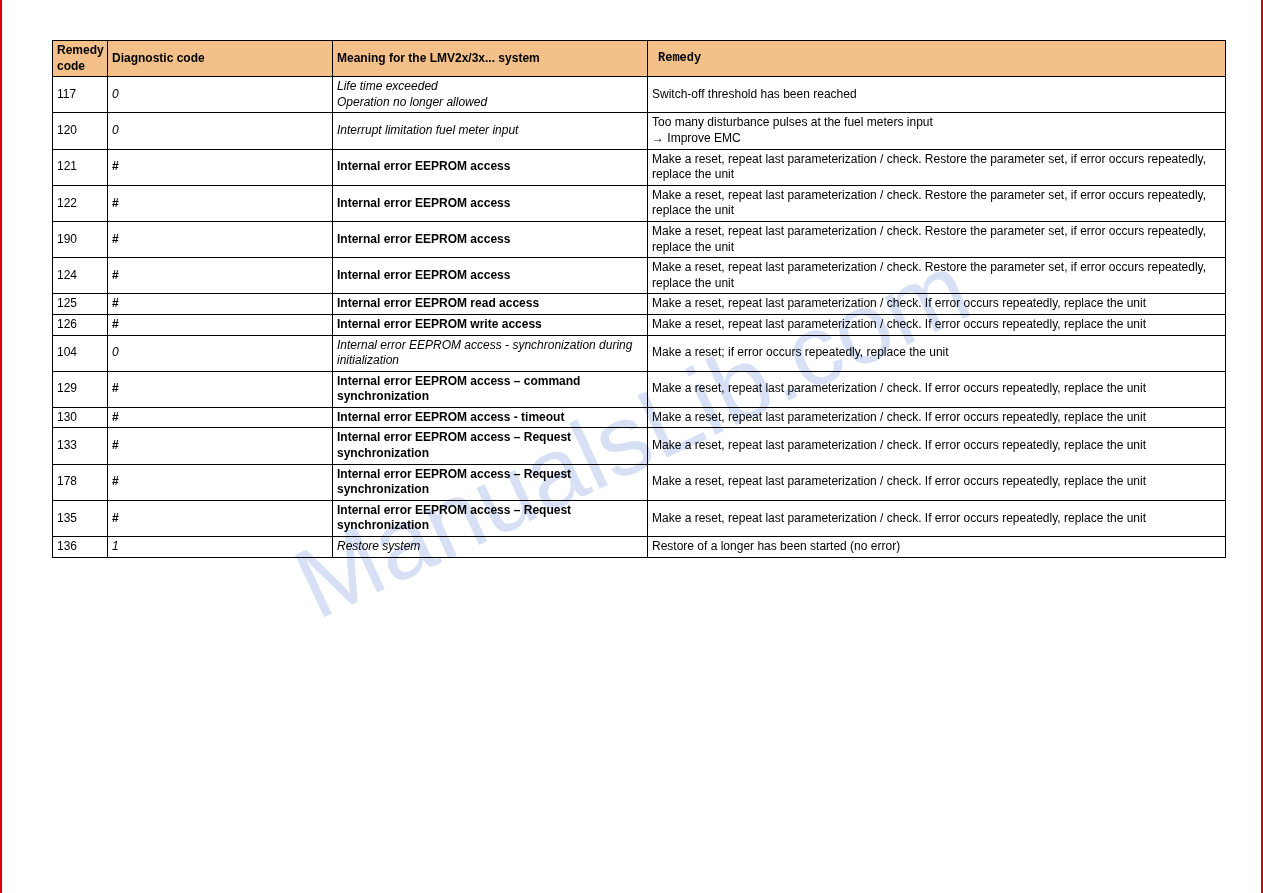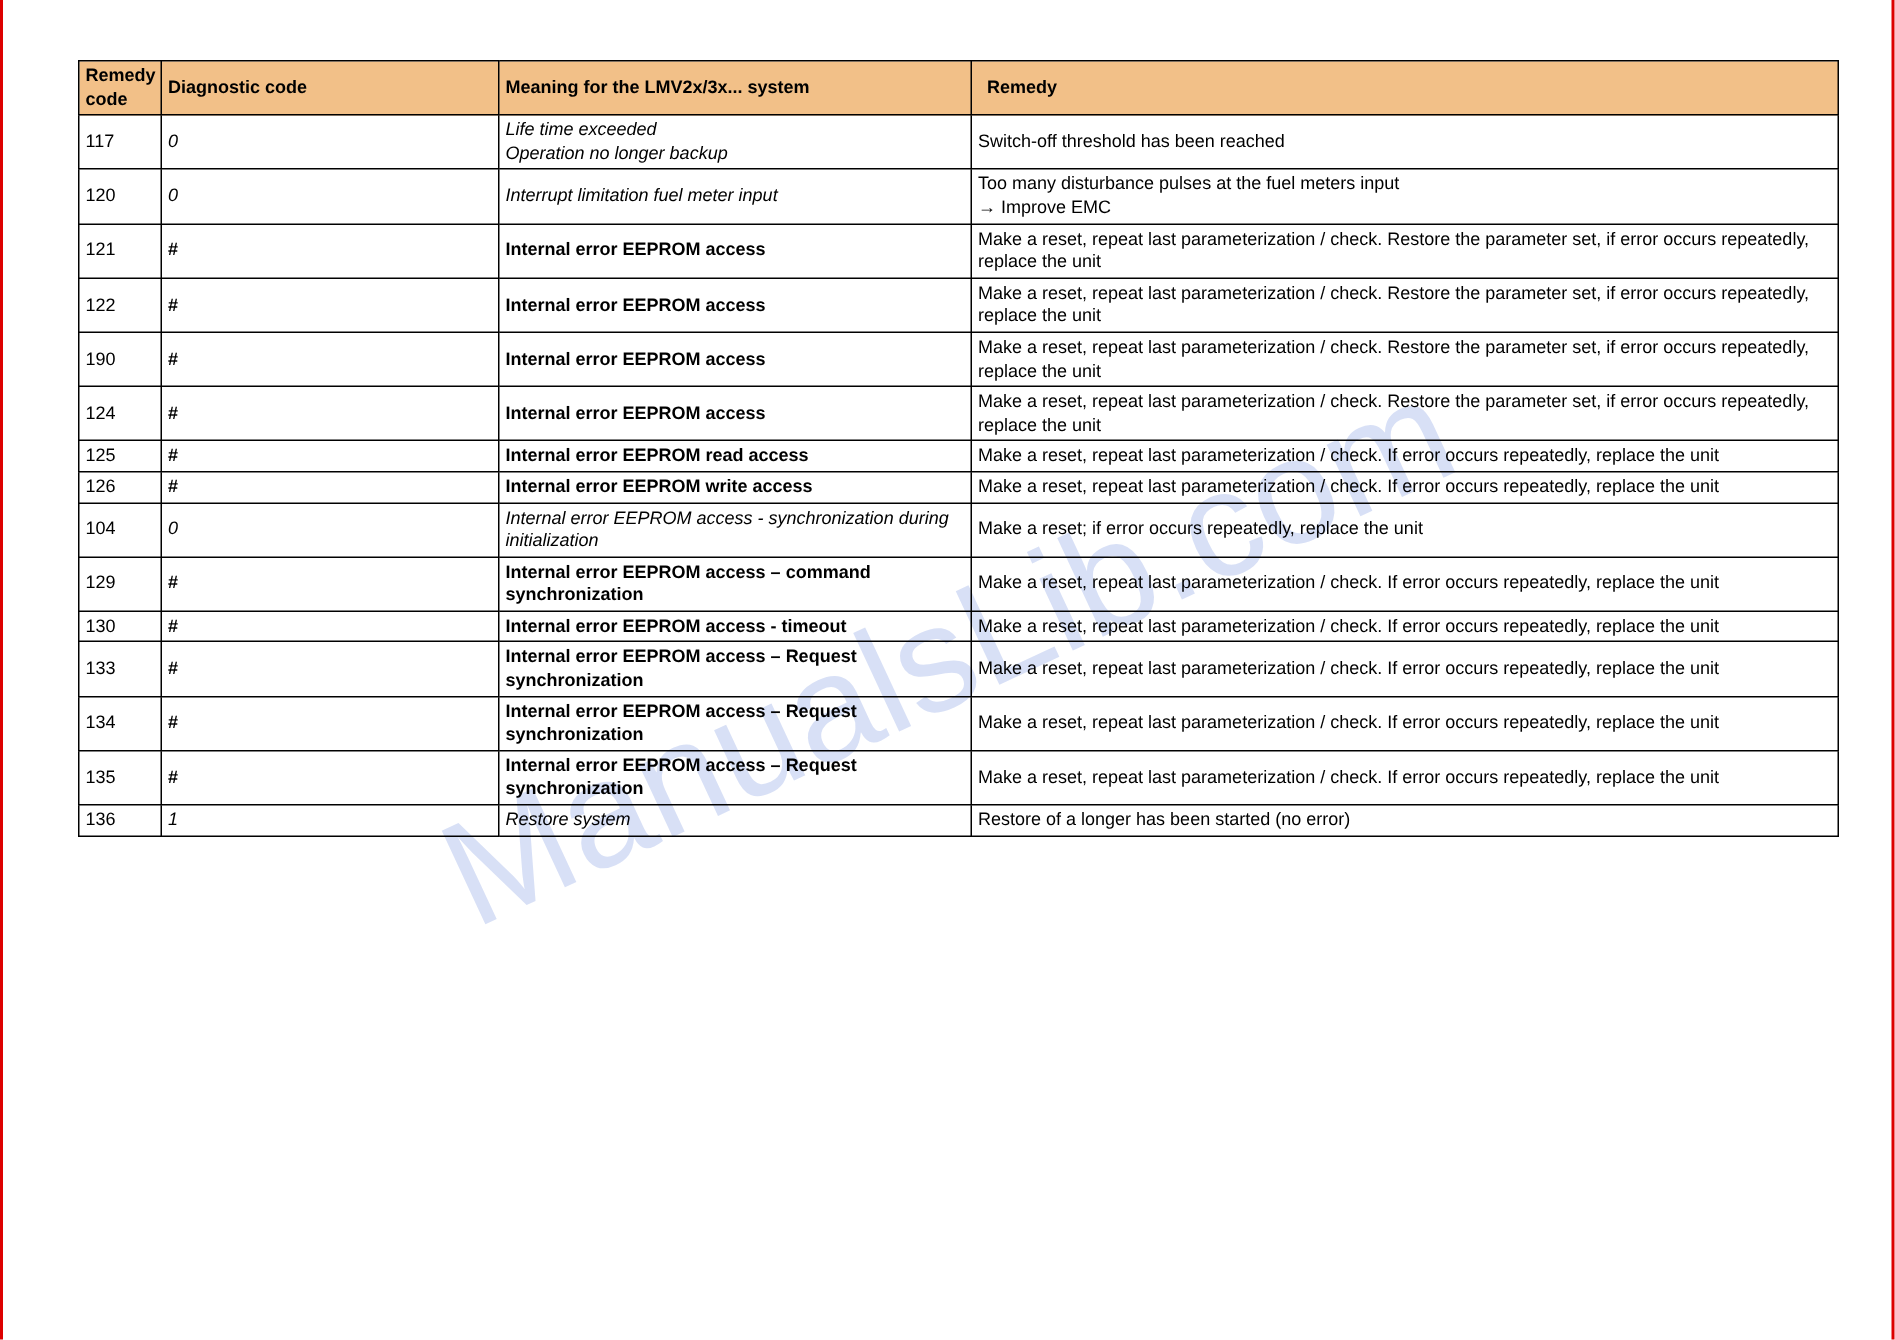--- a/index.html
+++ b/index.html
@@ -49,20 +49,21 @@
     vertical-align: middle;
     text-align: left;
     line-height: 1.3;
   }
   th {
     background: #f2c088;
     font-weight: bold;
   }
   th.remedy-hdr {
     padding-left: 10px;
+    font-family: Liberation Mono, monospace;
   }
   .italic { font-style: italic; }
   .bold { font-weight: bold; }
   td.meaning-cell .line { display: block; }
 </style>
 </head>
 <body>
 
 <div class="page">
   <div class="watermark">ManualsLib.com</div>
@@ -81,21 +82,21 @@
         <th>Meaning for the LMV2x/3x... system</th>
         <th class="remedy-hdr">Remedy</th>
       </tr>
     </thead>
     <tbody>
         <tr>
           <td>117</td>
           <td class="italic">0</td>
           <td class="meaning-cell italic">
             <span class="line">Life time exceeded</span>
-            <span class="line">Operation no longer backup</span>
+            <span class="line">Operation no longer allowed</span>
           </td>
           <td>Switch-off threshold has been reached</td>
         </tr>
         <tr>
           <td>120</td>
           <td class="italic">0</td>
           <td class="meaning-cell italic">
             <span class="line">Interrupt limitation fuel meter input</span>
           </td>
           <td>Too many disturbance pulses at the fuel meters input<br>→ Improve EMC</td>
@@ -174,21 +175,21 @@
         </tr>
         <tr>
           <td>133</td>
           <td class="bold">#</td>
           <td class="meaning-cell bold">
             <span class="line">Internal error EEPROM access – Request synchronization</span>
           </td>
           <td>Make a reset, repeat last parameterization / check. If error occurs repeatedly, replace the unit</td>
         </tr>
         <tr>
-          <td>134</td>
+          <td>178</td>
           <td class="bold">#</td>
           <td class="meaning-cell bold">
             <span class="line">Internal error EEPROM access – Request synchronization</span>
           </td>
           <td>Make a reset, repeat last parameterization / check. If error occurs repeatedly, replace the unit</td>
         </tr>
         <tr>
           <td>135</td>
           <td class="bold">#</td>
           <td class="meaning-cell bold">

